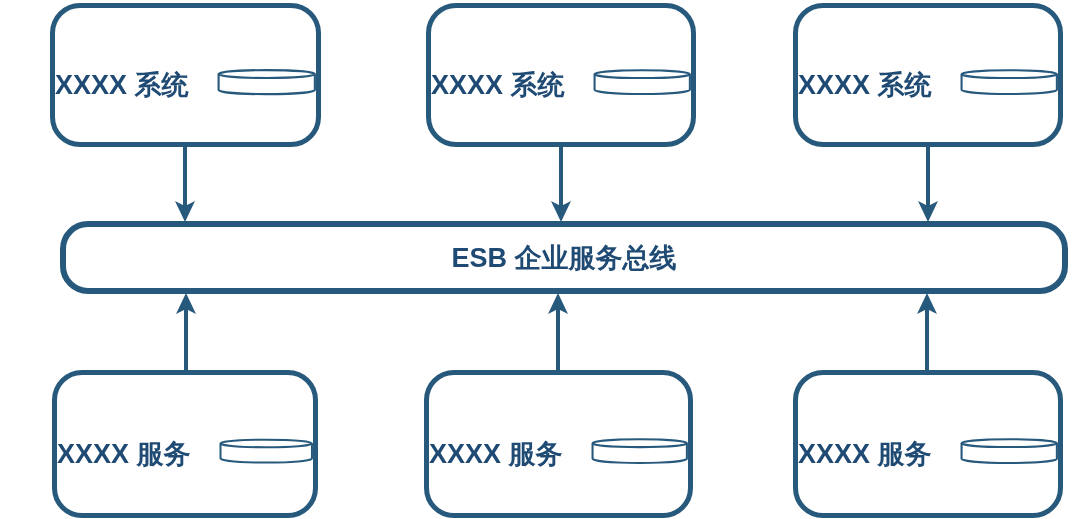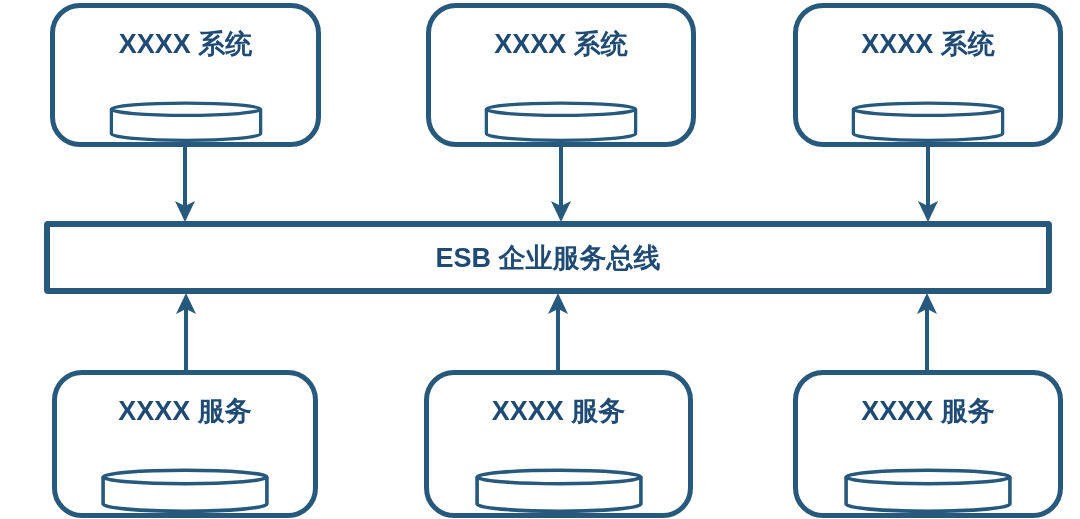--- a/index.html
+++ b/index.html
@@ -15,43 +15,43 @@
     background:var(--bg);
     font-family:"Liberation Sans", sans-serif;
   }
   .node{
     position:absolute;
     box-sizing:border-box;
     border:5px solid var(--line);
     border-radius:30px;
     background:var(--bg);
     display:flex;
-    flex-direction:column;
+    flex-direction:row;
     align-items:center;
     gap:28px;
   }
   .node-label{
     margin-top:20px;
     font-size:27px;
     font-weight:bold;
     color:var(--text);
     white-space:nowrap;
     line-height:32px;
   }
   .cyl{
     margin-top:13px;
     display:block;
   }
   .bus{
     position:absolute;
-    left:44px;top:221px;
+    left:60px;top:221px;
     width:1008px;height:73px;
     box-sizing:border-box;
     border:6px solid var(--line);
-    border-radius:4px;
+    border-radius:28px;
     background:var(--bg);
     display:flex;
     align-items:center;
     justify-content:center;
   }
   .bus-label{
     font-size:27px;
     font-weight:bold;
     color:var(--text);
     white-space:nowrap;

